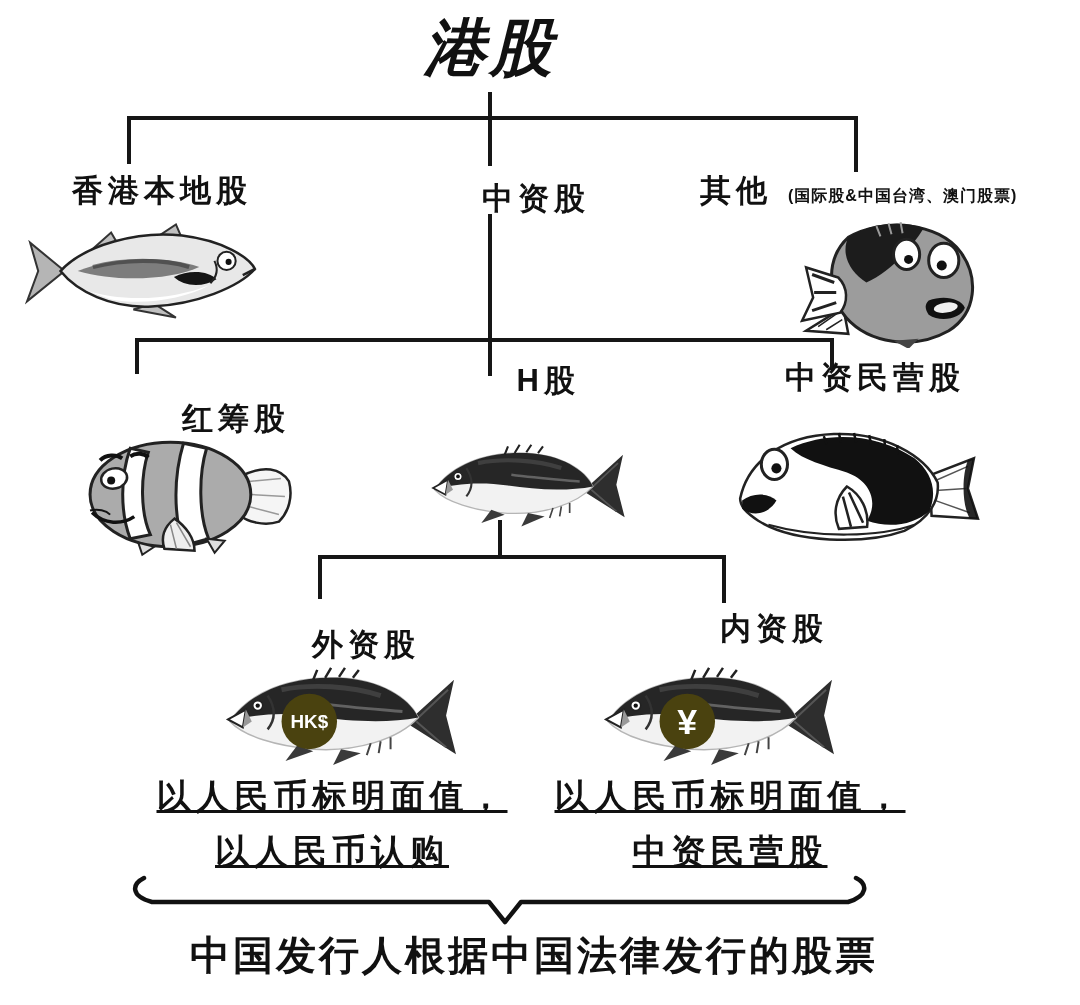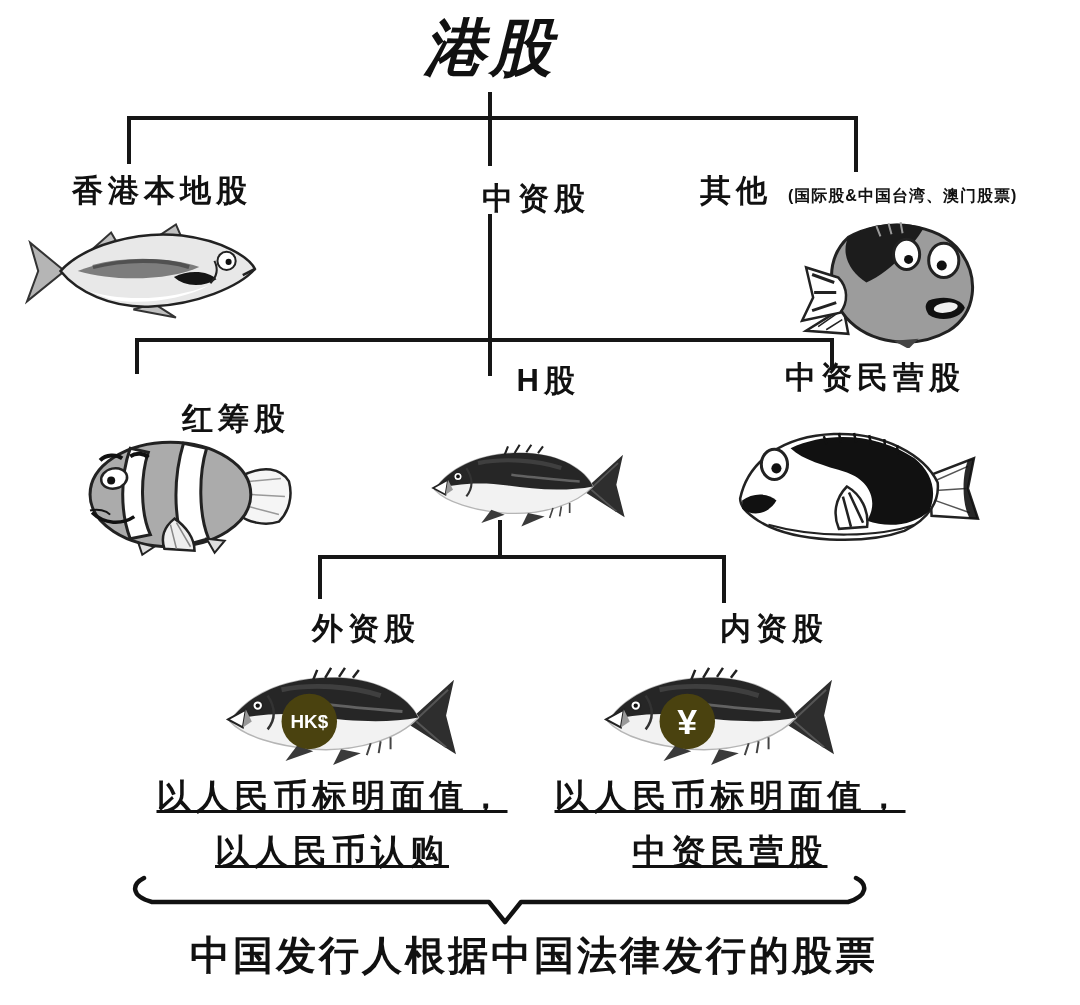--- a/index.html
+++ b/index.html
@@ -149,21 +149,21 @@
   <path d="M118,66 C132,74 140,90 138,106 L110,108 C104,94 106,78 118,66 Z" fill="#fff" stroke="#222" stroke-width="2.5"></path>
   <path d="M120,72 L134,102 M114,76 L122,106" stroke="#222" stroke-width="2.5"></path>
   <path d="M40,104 C90,118 150,116 185,104" stroke="#222" stroke-width="2" fill="none"></path>
 </svg>
 
 <div class="vline" style="left:498px;top:520px;width:4px;height:38px"></div>
 <div class="hline" style="left:318px;top:555px;width:408px;height:4px"></div>
 <div class="vline" style="left:318px;top:555px;width:4px;height:44px"></div>
 <div class="vline" style="left:722px;top:555px;width:4px;height:48px"></div>
 
-<div class="node" style="left:220px;top:608px;width:200px">外资股</div>
+<div class="node" style="left:220px;top:624px;width:200px">外资股</div>
 <div class="node" style="left:628px;top:608px;width:200px">内资股</div>
 
 <svg class="abs" style="left:222px;top:660px" width="238" height="114" viewBox="0 0 240 115">
   <use href="#inkfish"></use>
   <circle cx="88" cy="62" r="28" fill="#4a420f"></circle>
   <text class="coin-label" x="88" y="69" font-size="19" text-anchor="middle" fill="#ffffff">HK$</text>
 </svg>
 
 <svg class="abs" style="left:600px;top:660px" width="238" height="114" viewBox="0 0 240 115">
   <use href="#inkfish"></use>

